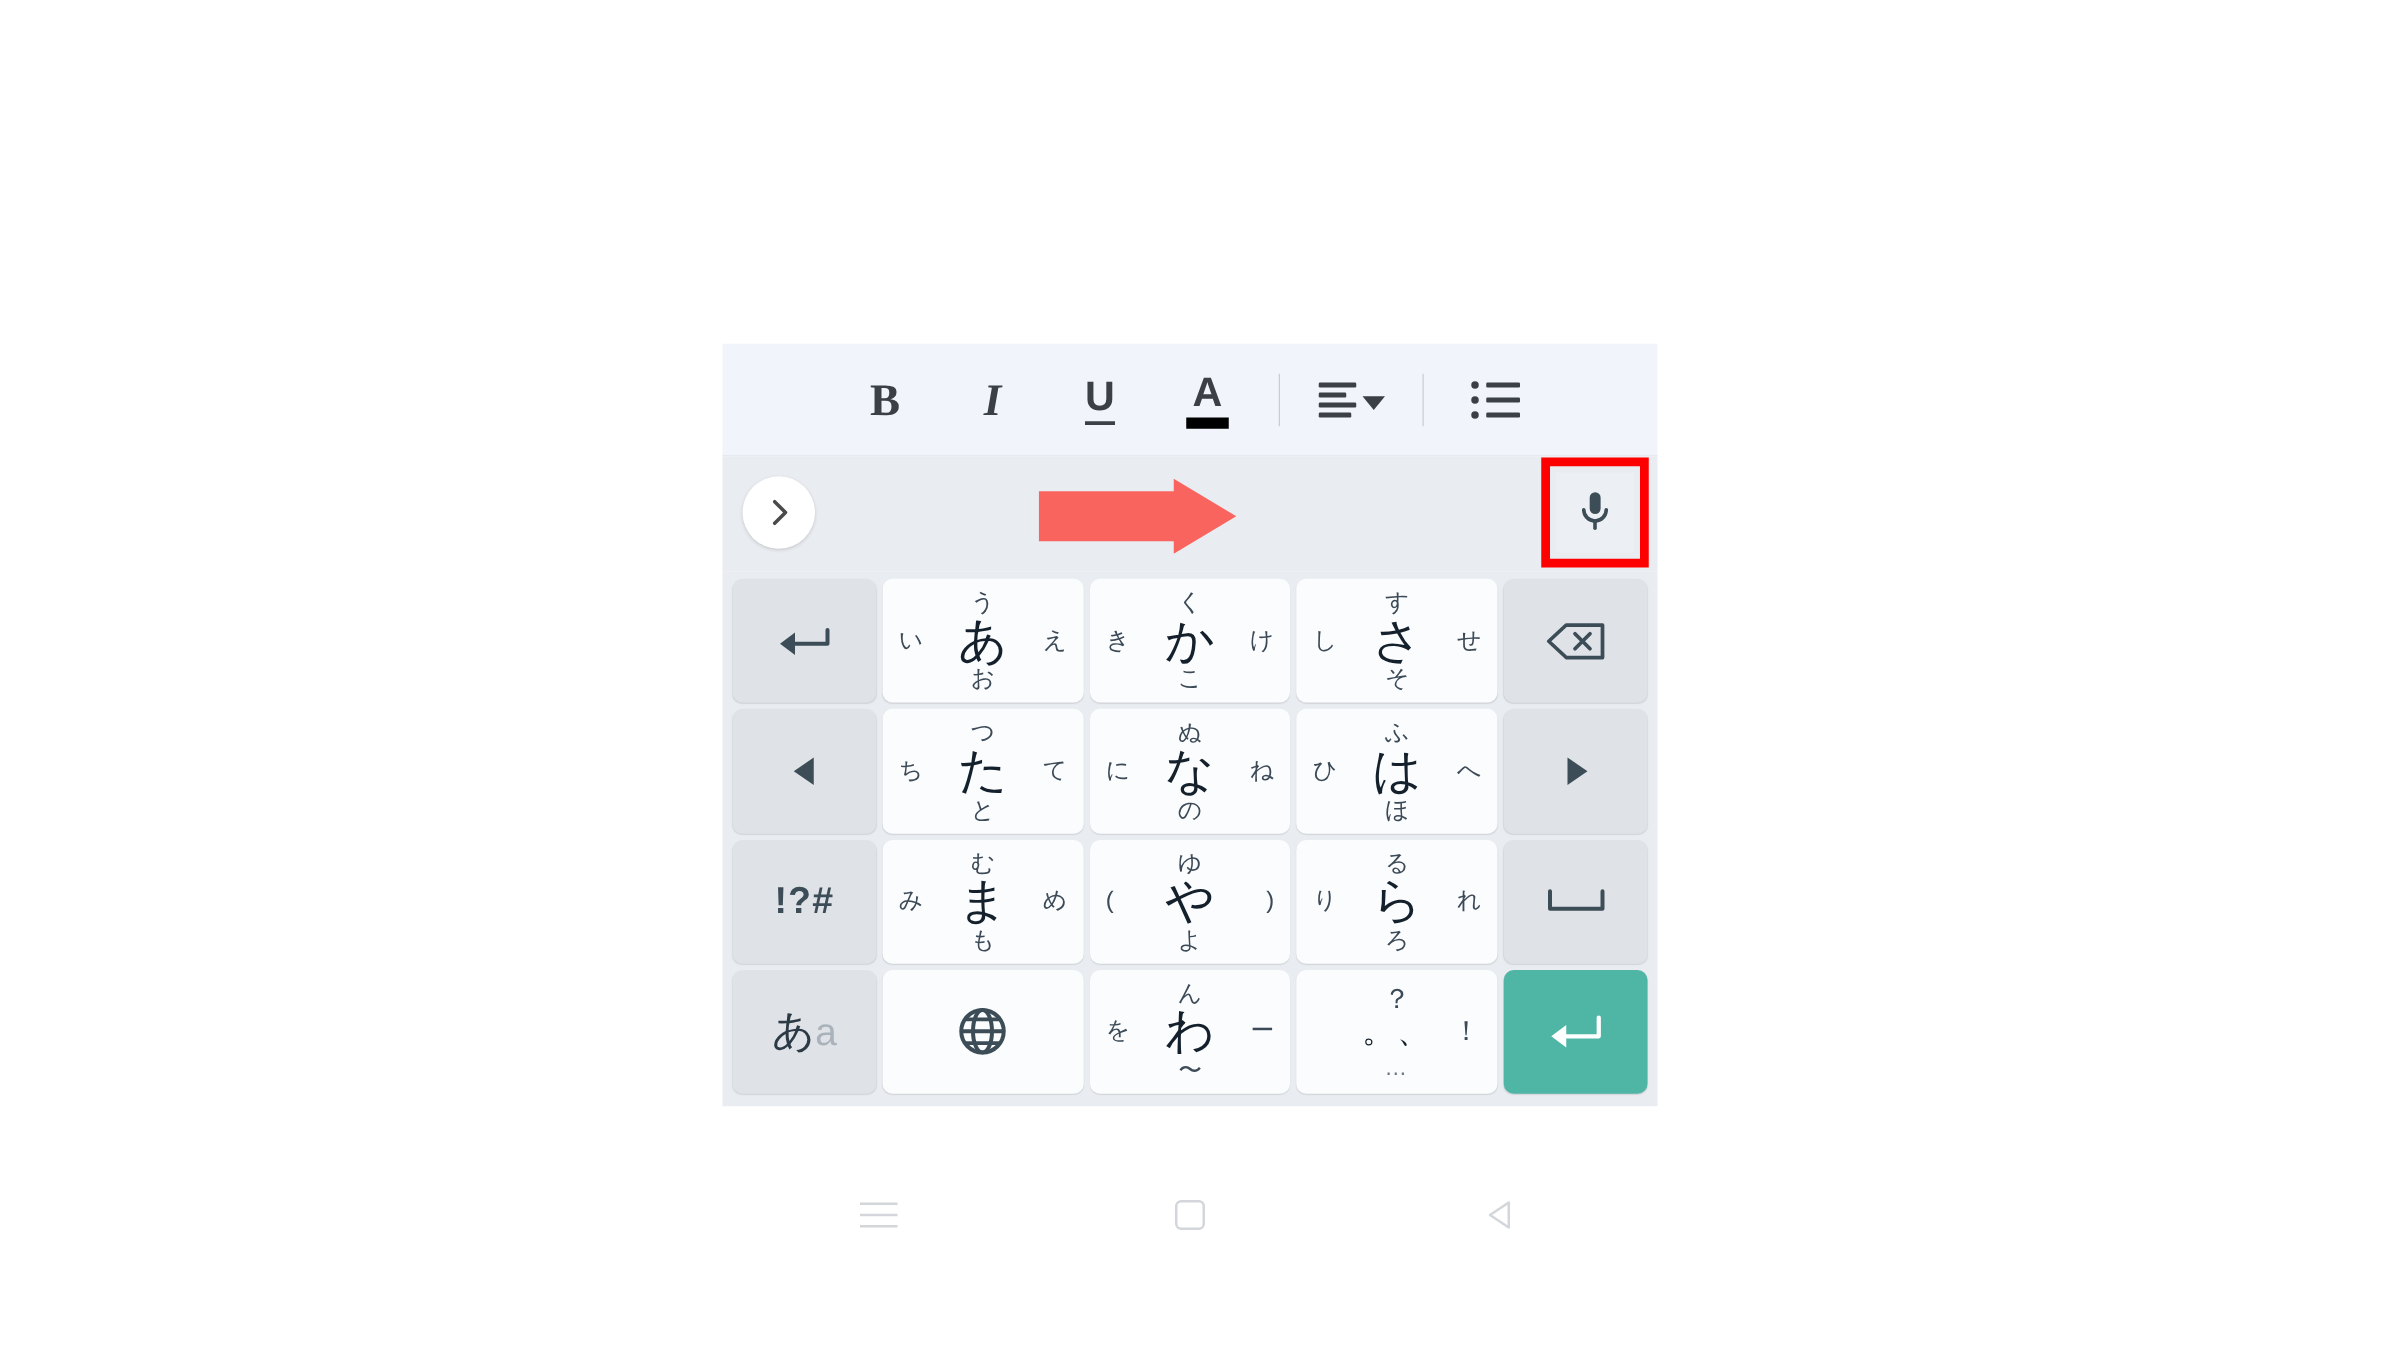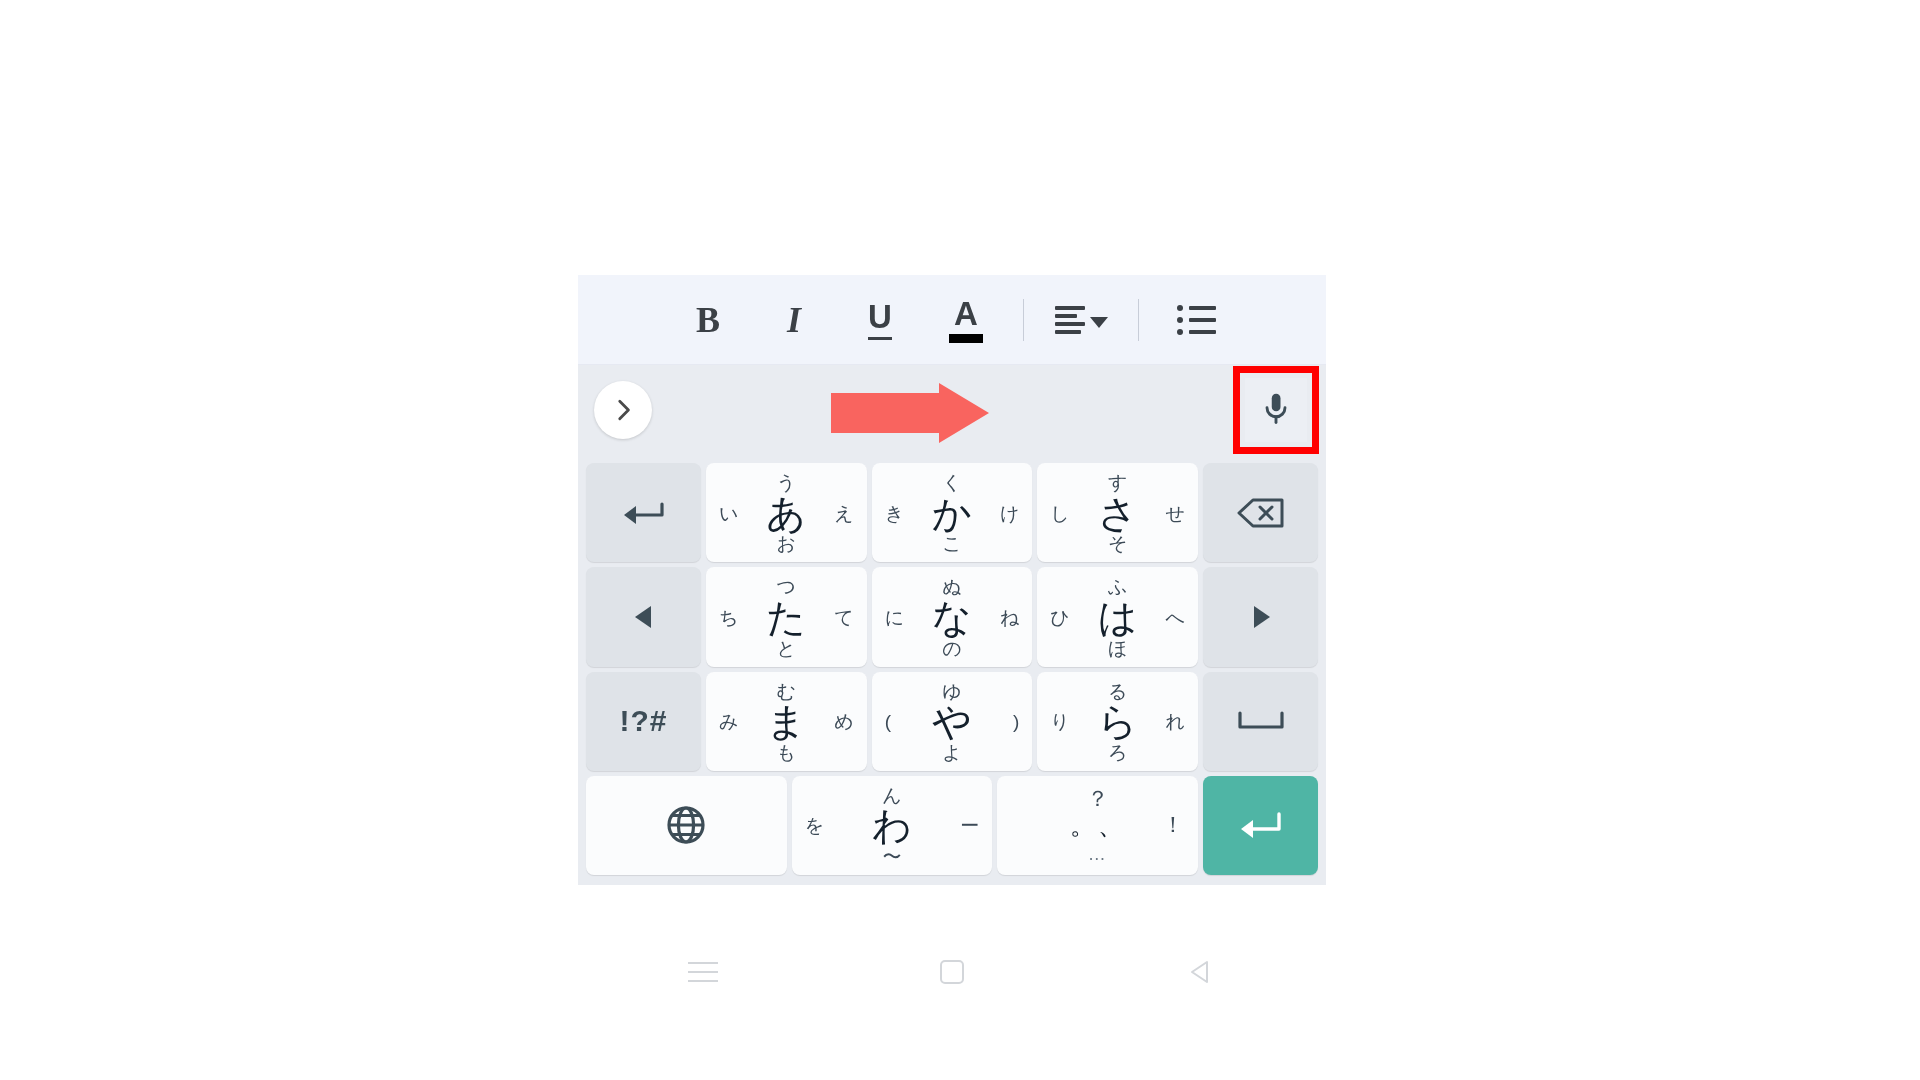--- a/index.html
+++ b/index.html
@@ -528,20 +528,25 @@
         </div>
 
         <div class="key key-fn">
           <svg width="54" height="24" viewBox="0 0 54 24">
             <path d="M6 4 L6 18 L48 18 L48 4" fill="none" stroke="#3d4d57" stroke-width="3.2" stroke-linecap="round" stroke-linejoin="round"></path>
           </svg>
         </div>
       </div>
 
       <div class="kb-row">
+        <div class="key key-fn">
+          <span class="aa-label">
+            <span>あ</span><span class="dim">a</span>
+          </span>
+        </div>
 
         <div class="key key-kana">
           <svg width="42" height="42" viewBox="0 0 42 42">
             <circle cx="21" cy="21" r="17" fill="none" stroke="#3d4d57" stroke-width="3.2"></circle>
             <ellipse cx="21" cy="21" rx="7.6" ry="17" fill="none" stroke="#3d4d57" stroke-width="3.2"></ellipse>
             <line x1="4" y1="21" x2="38" y2="21" stroke="#3d4d57" stroke-width="3.2"></line>
             <line x1="7.5" y1="11.5" x2="34.5" y2="11.5" stroke="#3d4d57" stroke-width="3"></line>
             <line x1="7.5" y1="30.5" x2="34.5" y2="30.5" stroke="#3d4d57" stroke-width="3"></line>
           </svg>
         </div>

